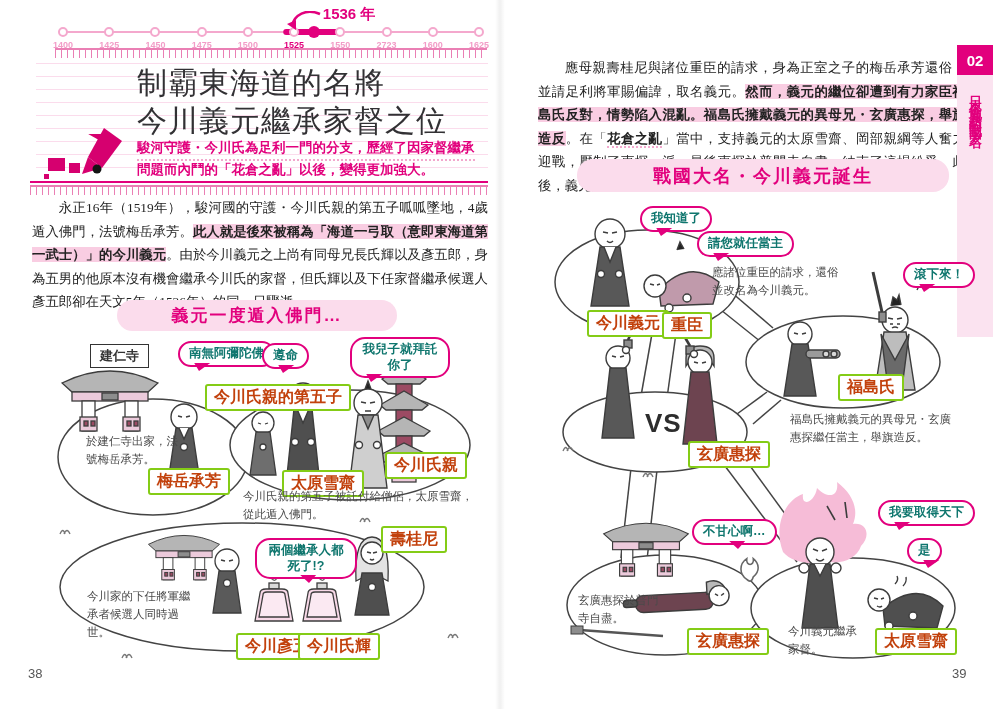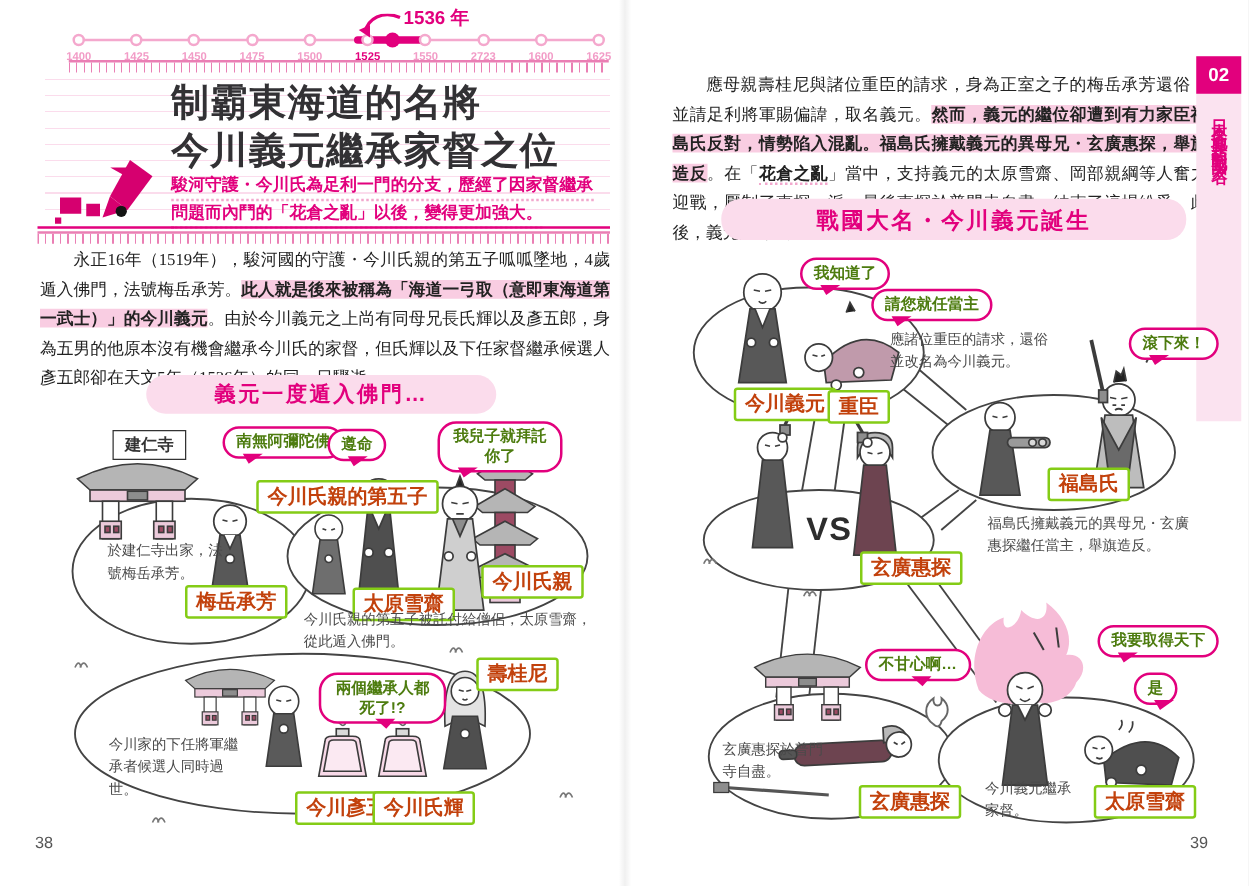--- a/index.html
+++ b/index.html
@@ -27,21 +27,21 @@
 
   
   .ruled-bg{position:absolute;left:36px;top:62px;width:452px;height:118px;
             background:repeating-linear-gradient(0deg,transparent 0 12px,#fbdcec 12px 13px);}
   .badge{position:absolute;left:48px;top:64px;width:78px;height:76px;border:6px solid #d6006f;
          border-radius:26px;display:flex;align-items:center;justify-content:center;background:#fff;}
   .badge-num{font-size:44px;font-weight:bold;color:#d6006f;letter-spacing:1px;}
   .badge-tail{position:absolute;left:96px;top:134px;width:0;height:0;border:10px solid transparent;
               border-top-color:#d6006f;transform:skewX(38deg);}
   .pencil{position:absolute;left:42px;top:128px;}
-  .title{position:absolute;left:137px;color:#323134;font-weight:bold;font-size:30px;letter-spacing:1px;line-height:1;}
+  .title{position:absolute;left:137px;color:#323134;font-weight:normal;font-size:30px;letter-spacing:1px;line-height:1;}
   .title1{top:68px;} .title2{top:106px;}
   .sub{position:absolute;left:137px;color:#e2007d;font-weight:bold;font-size:13.5px;
        border-bottom:2px dotted #f2a8cd;padding-bottom:2px;white-space:nowrap;}
   .sub1{top:139px;} .sub2{top:161px;}
 
   
   .body-text{position:absolute;margin:0;font-family:"Liberation Serif",serif;font-size:13.4px;
              line-height:1.76;color:#222;text-align:justify;text-indent:2em;}
   .body-left{left:32px;top:196px;width:456px;}
   .body-right{left:538px;top:56px;width:428px;}
@@ -56,21 +56,21 @@
   
   .side-tab{position:absolute;left:957px;top:45px;width:36px;height:292px;background:#fbe3f0;}
   .tab-num{width:36px;height:30px;background:#e2007d;color:#fff;font-weight:bold;font-size:15px;
            display:flex;align-items:center;justify-content:center;}
   .tab-label{writing-mode:vertical-rl;margin:10px auto 0;color:#e2007d;font-weight:bold;
              font-size:13px;letter-spacing:4px;}
 
   
   .illsvg{position:absolute;}
   .bubble{position:absolute;background:#fff;border:2.5px solid #e2007d;border-radius:15px;
-          padding:3px 9px;font-weight:bold;color:#4d7c0f;font-size:12.5px;line-height:1.25;
+          padding:3px 9px;font-weight:bold;color:#0f766e;font-size:12.5px;line-height:1.25;
           text-align:center;white-space:nowrap;z-index:3;}
   .bubble.wrap{white-space:normal;}
   .bubble::after{content:'';position:absolute;bottom:-14px;left:11px;width:0;height:0;
                  border:8px solid transparent;border-top-color:#e2007d;transform:skewX(-22deg);}
   .bubble.tc::after{left:45%;transform:skewX(6deg);}
   .plabel{position:absolute;background:#fff;border:2px solid #84cc16;border-radius:3px;color:#c2410c;
           font-weight:bold;font-size:16px;padding:1px 7px;white-space:nowrap;z-index:3;}
   .klabel{position:absolute;background:#fff;border:1.5px solid #333;color:#333;
           font-weight:bold;font-size:13px;padding:2px 9px;white-space:nowrap;z-index:3;}
   .cap{position:absolute;font-size:11.5px;color:#4a4a4a;line-height:1.55;z-index:3;}

